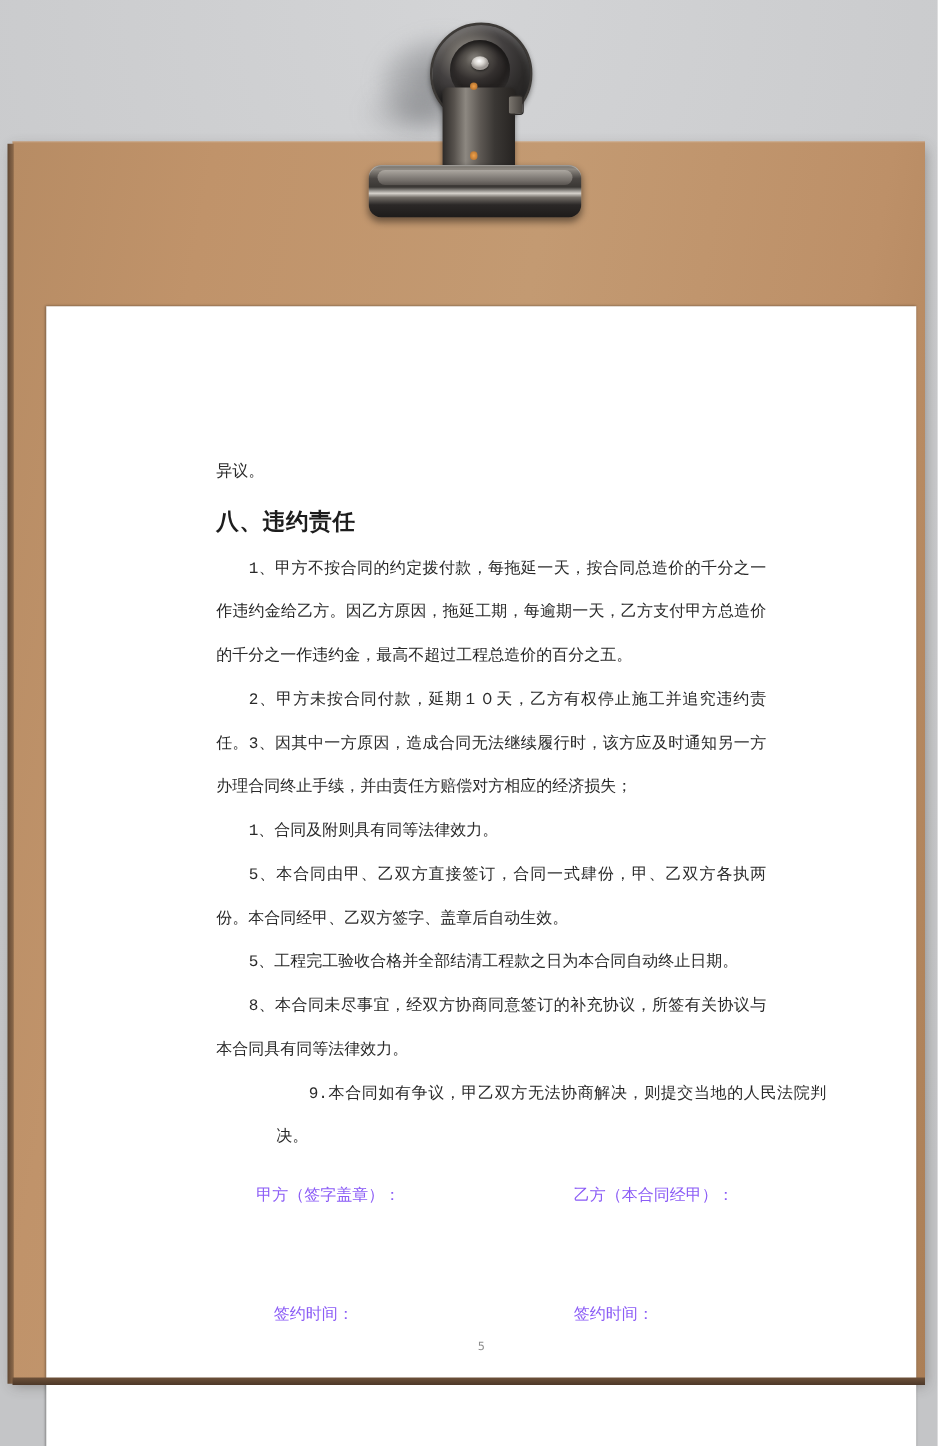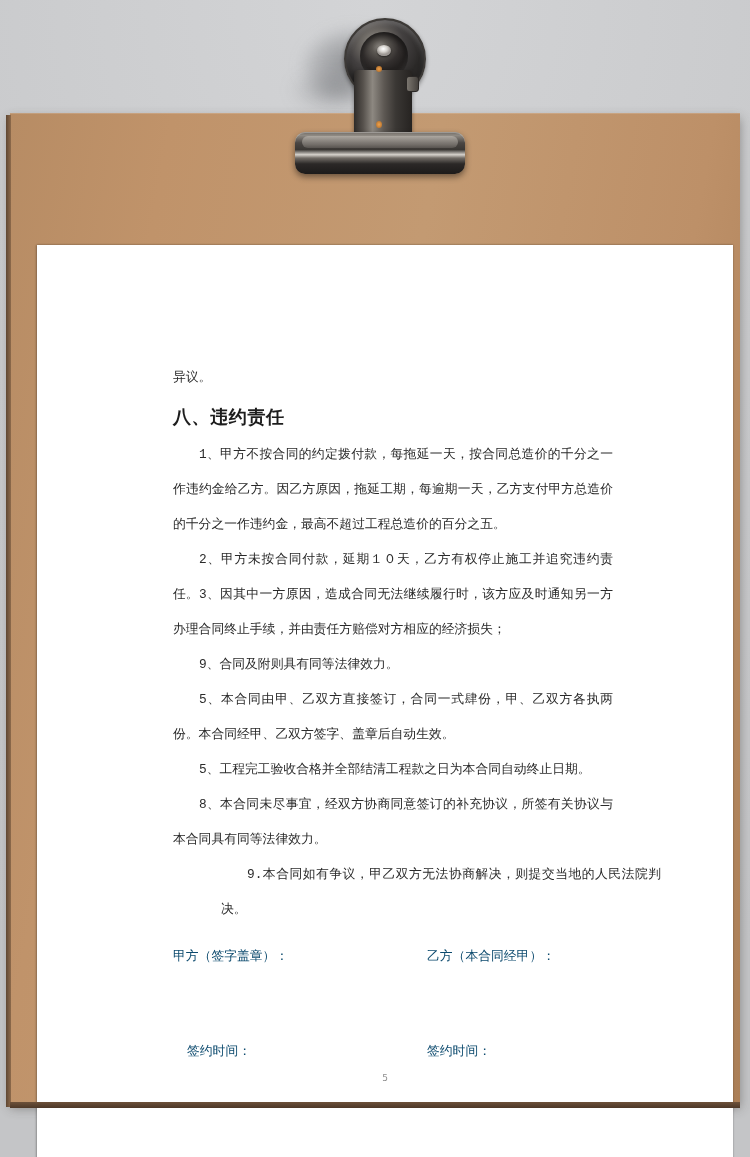--- a/index.html
+++ b/index.html
@@ -123,21 +123,21 @@
   .h-sec{
     position:absolute;left:136px;top:160px;
     font-size:18px;font-weight:bold;color:#1d1d1d;
     letter-spacing:.6px;
   }
   .lead{
     position:absolute;left:136px;top:124px;font-size:12.8px;font-family:Liberation Mono, monospace;
   }
 
   .sig{
-    position:absolute;font-size:12.8px;color:#0c4a6e;
+    position:absolute;font-size:12.8px;color:#8b5cf6;margin-left:32px;
   }
   .pageno{
     position:absolute;left:0;right:0;top:828px;text-align:center;
     font-size:9px;color:#8d8d8d;
   }
 </style>
 </head>
 <body>
 
 <div class="scene"></div>
@@ -160,21 +160,21 @@
 
       <div class="para" style="top:297px;">
         <span class="ind">2、甲方未按合同付款，延期１０天，乙方有权停止施工并追究违约责任。</span>
       </div>
 
       <div class="para" style="top:332px;">
         <span class="ind">3、因其中一方原因，造成合同无法继续履行时，该方应及时通知另一方办理合同终止手续，并由责任方赔偿对方相应的经济损失；</span>
       </div>
 
       <div class="para" style="top:402px;">
-        <span class="ind">9、合同及附则具有同等法律效力。</span>
+        <span class="ind">1、合同及附则具有同等法律效力。</span>
       </div>
 
       <div class="para" style="top:437px;">
         <span class="ind">5、本合同由甲、乙双方直接签订，合同一式肆份，甲、乙双方各执两份。本合同经甲、乙双方签字、盖章后自动生效。</span>
       </div>
 
       <div class="para" style="top:507px;">
         <span class="ind">5、工程完工验收合格并全部结清工程款之日为本合同自动终止日期。</span>
       </div>
 

